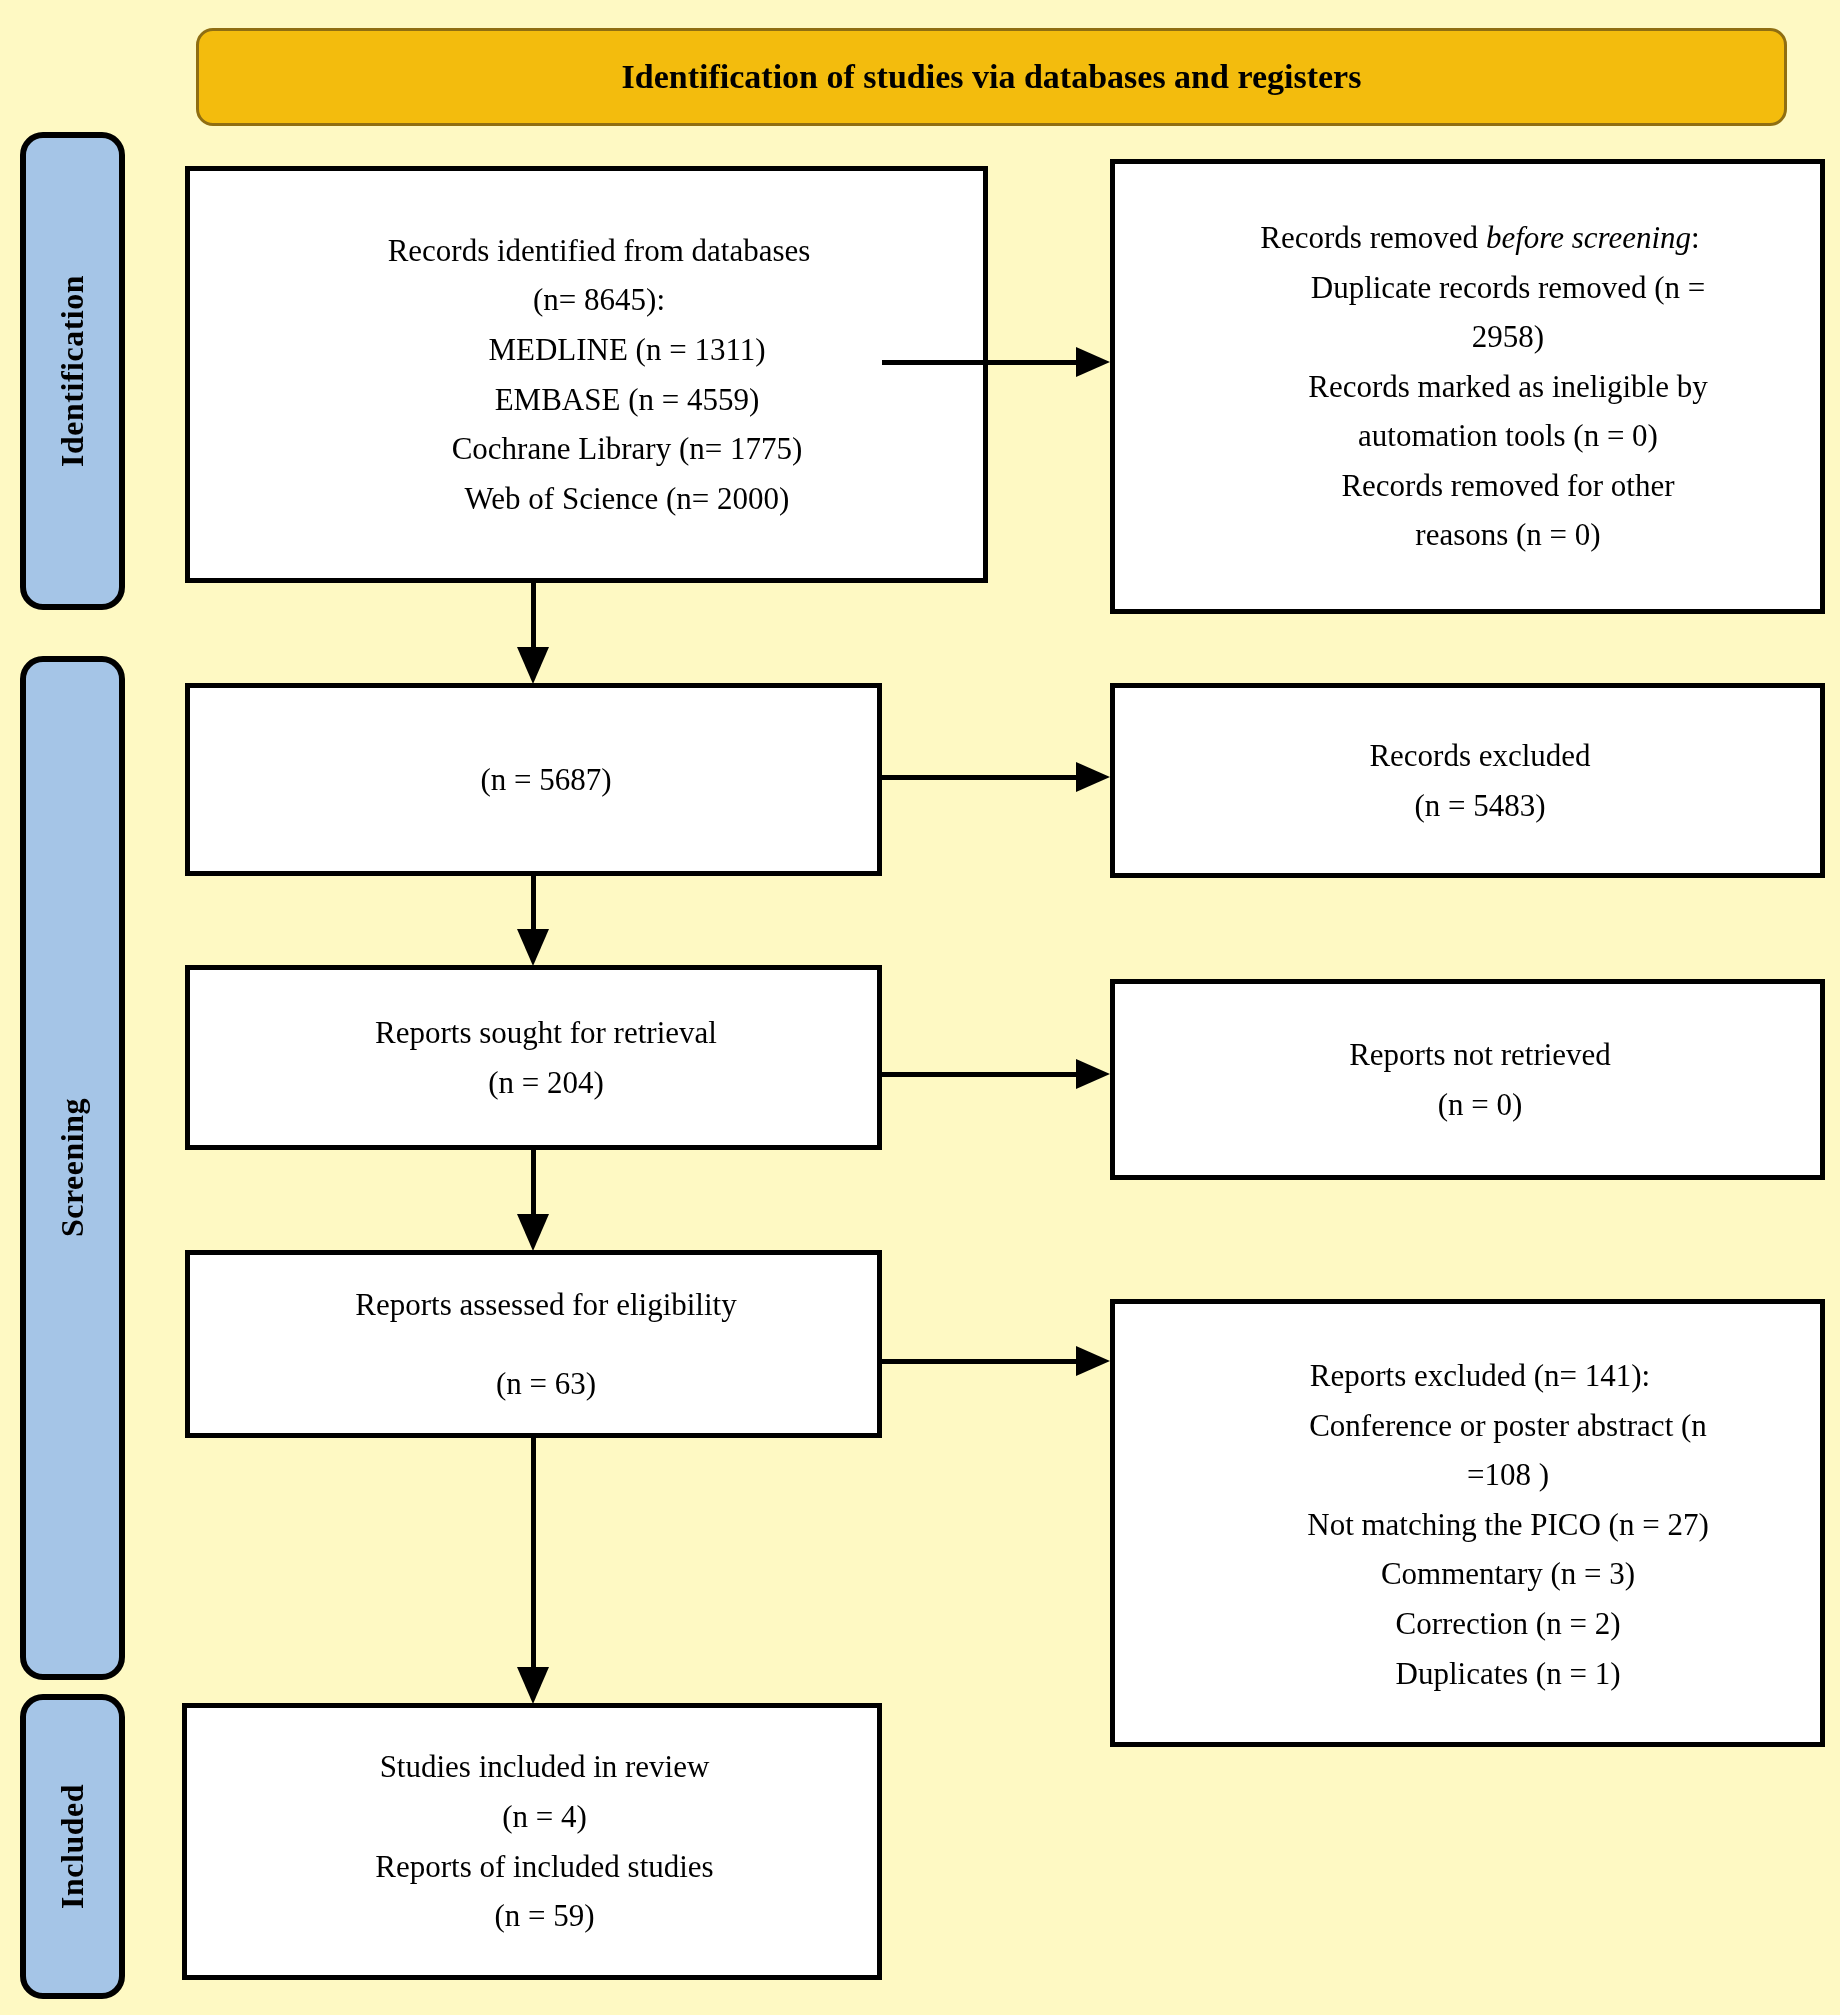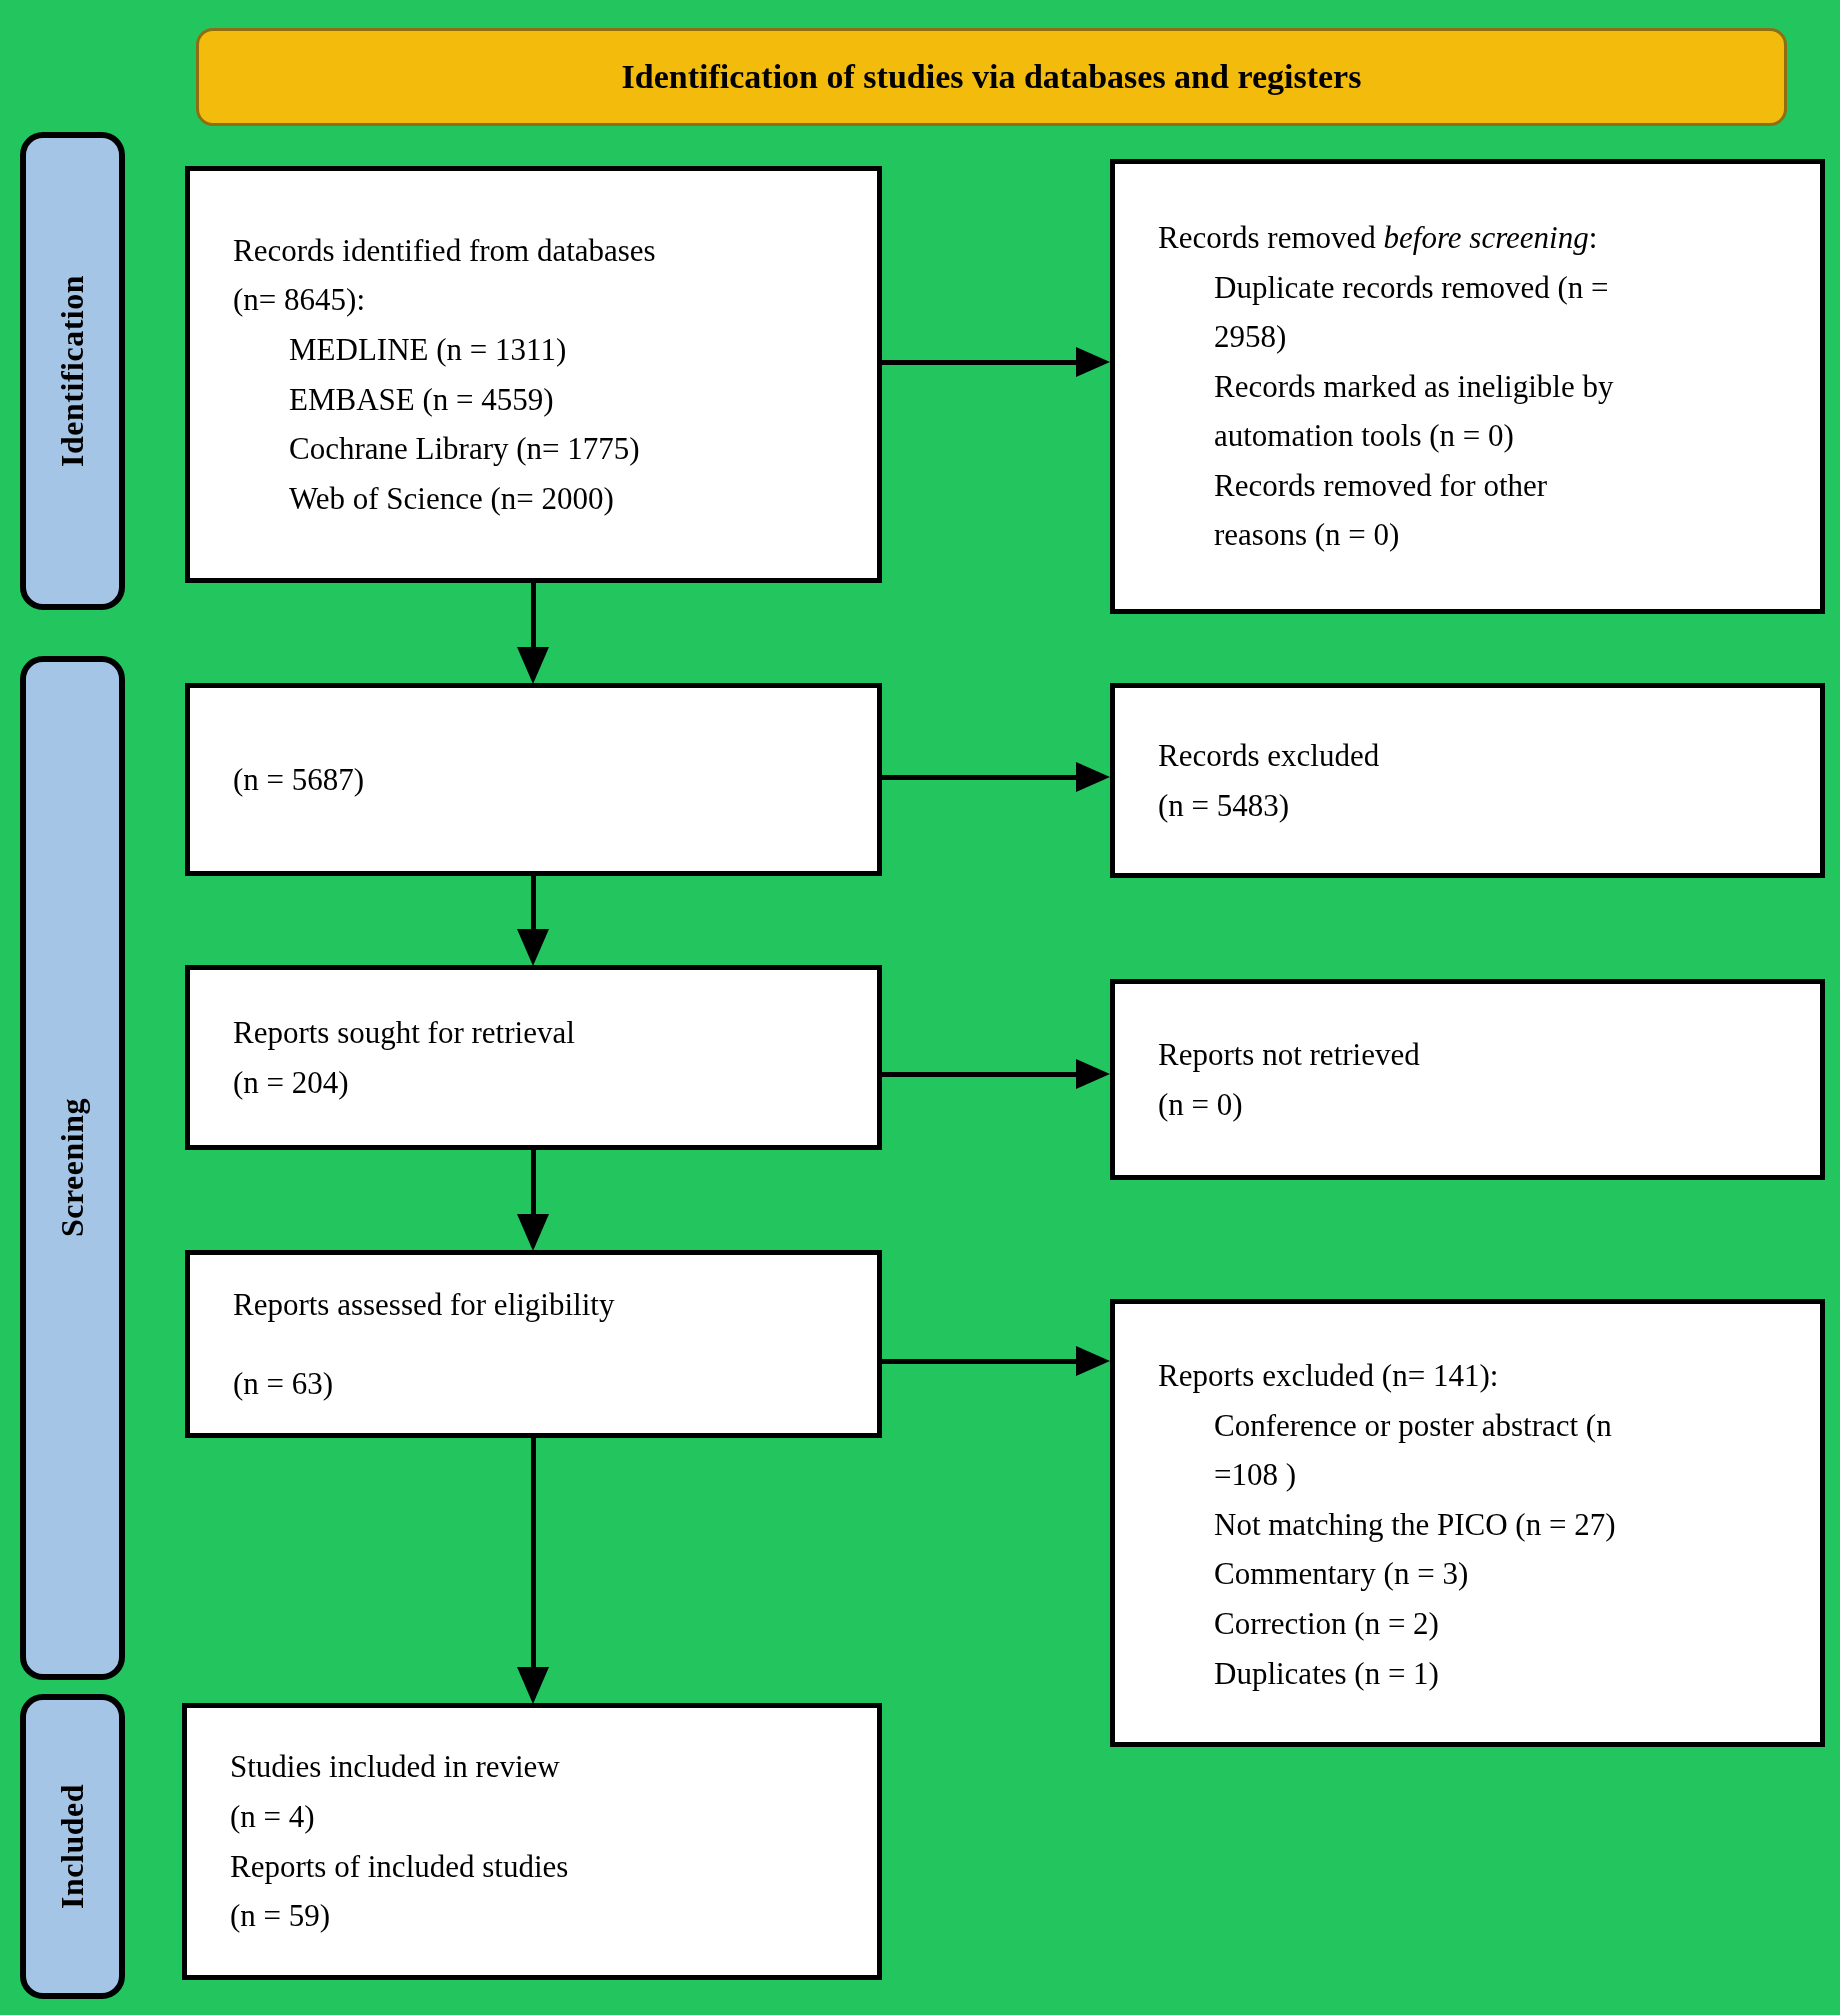--- a/index.html
+++ b/index.html
@@ -1,22 +1,23 @@
 <!DOCTYPE html>
 <html style="font-size:8px"><head>
 <meta charset="utf-8">
 <style>
   html,body { margin:0; padding:0; background:#ffffff; }
   .canvas {
     position:relative;
     width:1840px; height:2015px;
-    background:#22c55e;
+    background:#fef9c3;
     font-family:"Liberation Serif", serif;
     color:#000;
     overflow:hidden;
+    text-align:center;
   }
 
   
   .banner {
     position:absolute; left:196px; top:28px; width:1591px; height:98px;
     background:#F3BC0D;
     border:3px solid #8F6E12;
     border-radius:17px;
     box-sizing:border-box;
     display:flex; align-items:center; justify-content:center;
@@ -49,21 +50,21 @@
     border:5.5px solid #000;
     box-sizing:border-box;
     display:flex; flex-direction:column; justify-content:center;
     padding:12px 18px 12px 43px;
     font-size:31px; line-height:1.6;
   }
   .tline { white-space:nowrap; }
   .tline.ind { margin-left:56px; }
   .i { font-style:italic; }
 
-  .b-identified { left:185px;  top:166px;  width:697px; height:417px; }
+  .b-identified { left:185px;  top:166px;  width:803px; height:417px; }
   .b-screened   { left:185px;  top:683px; width:697px; height:193px; }
   .b-sought     { left:185px;  top:965px; width:697px; height:185px; }
   .b-assessed   { left:185px;  top:1250px; width:697px; height:188px;gap:29px; }
   .b-included   { left:182px;  top:1703px; width:700px; height:277px; }
 
   .b-removed        { left:1110px; top:159px;  width:715px; height:455px; }
   .b-excluded       { left:1110px; top:683px; width:715px; height:195px; }
   .b-notretrieved   { left:1110px; top:979px; width:715px; height:201px; }
   .b-repexcluded    { left:1110px; top:1299px; width:715px; height:448px; justify-content:flex-start; }
   .b-repexcluded .pad-top { height:35px; flex:0 0 auto; }

